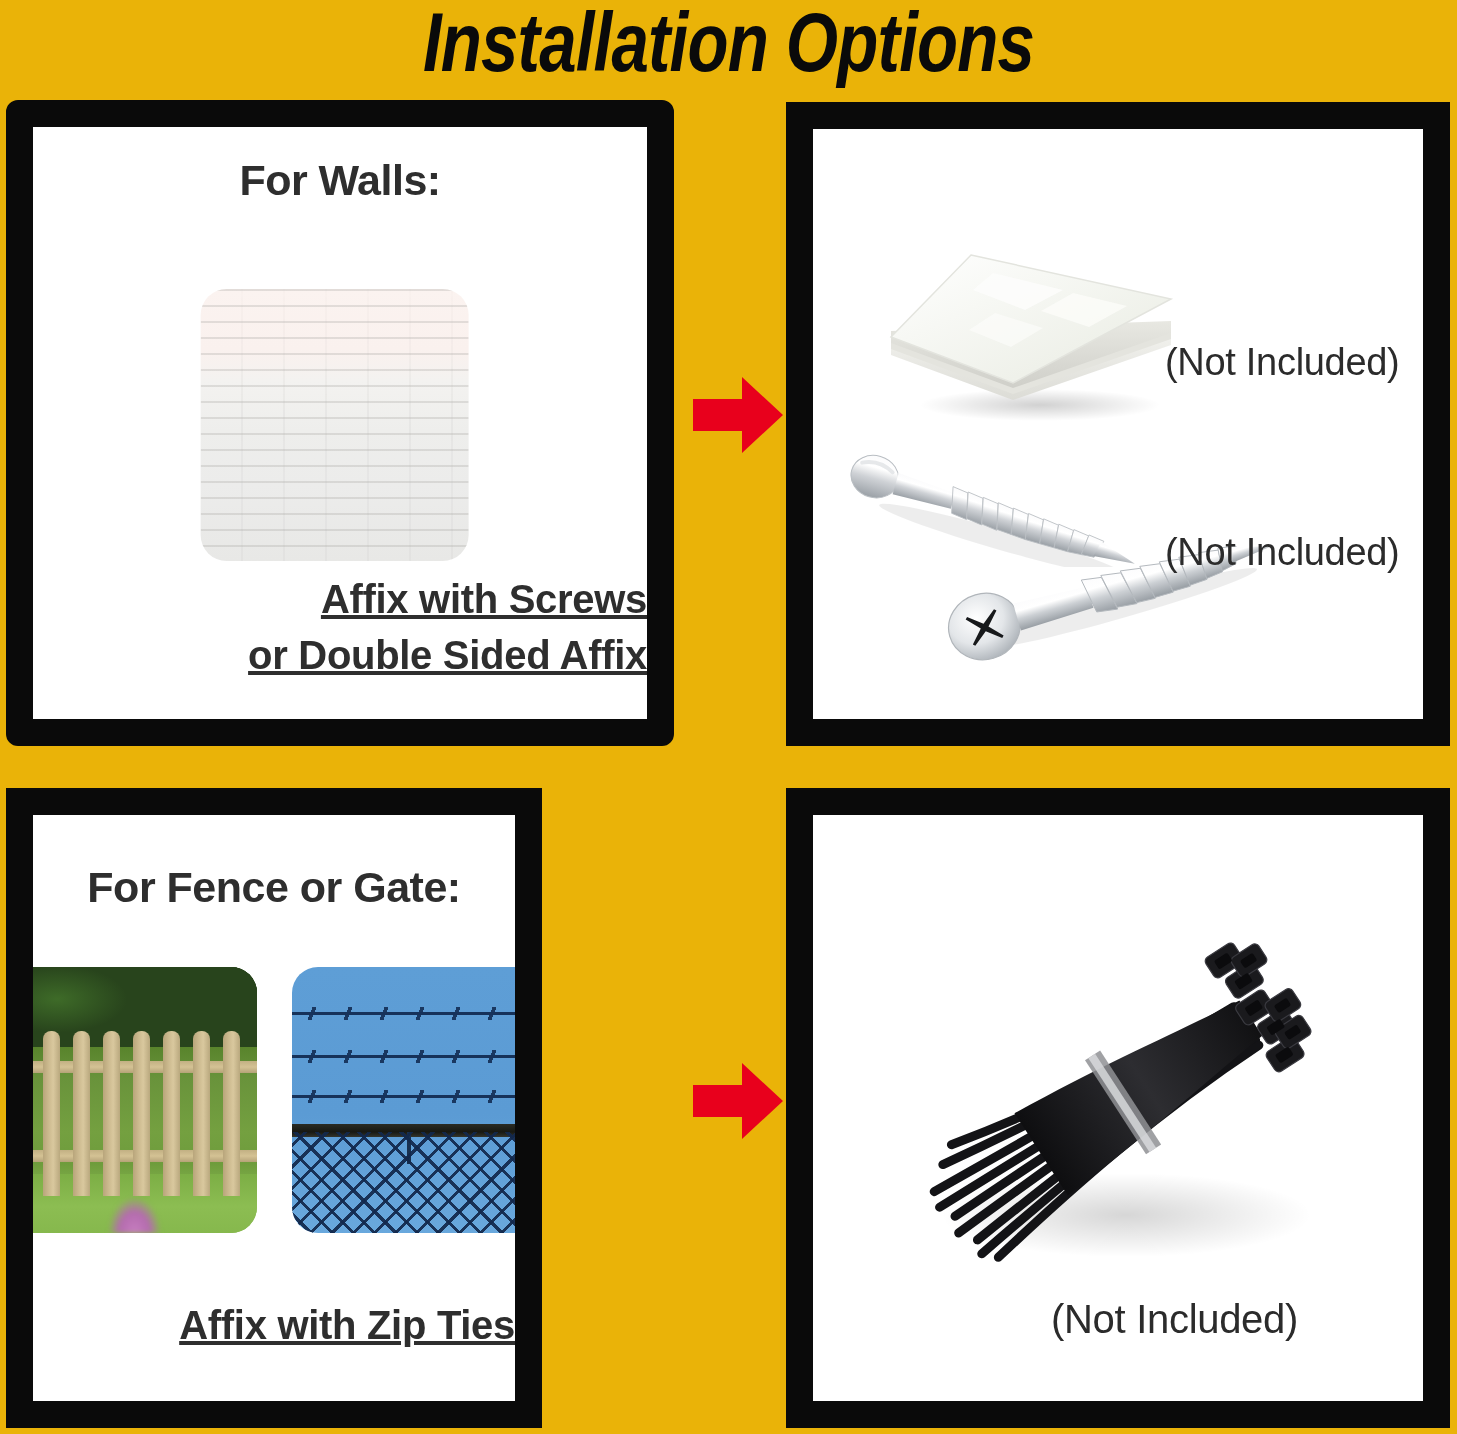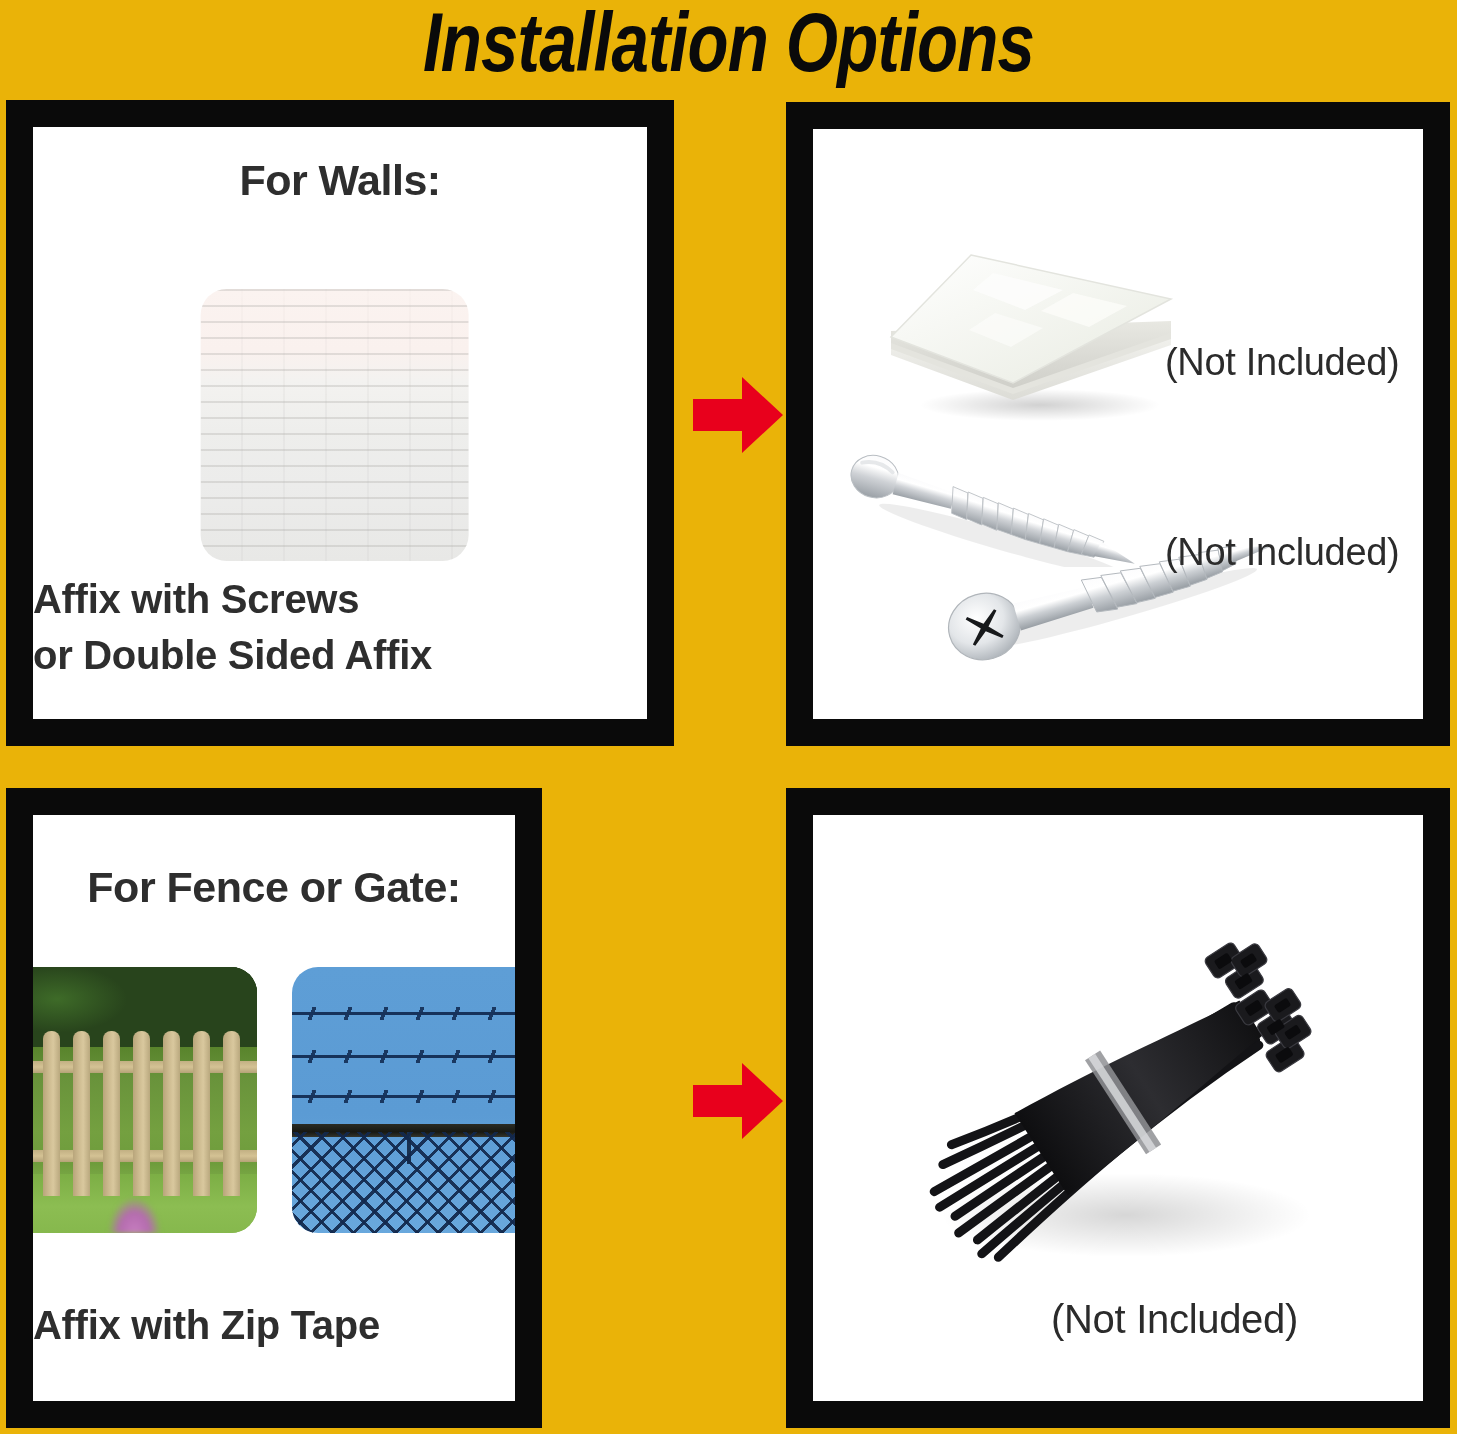--- a/index.html
+++ b/index.html
@@ -45,46 +45,47 @@
     border: 27px solid #0a0a0a;
   }
   .panel-inner {
     position: relative;
     width: 100%;
     height: 100%;
     background: #ffffff;
     overflow: hidden;
   }
 
-  #panel-walls    { left: 6px;   top: 100px; width: 668px; height: 646px; }
+  #panel-walls    { left: 6px;   top: 100px; width: 668px; height: 646px; border-radius: 12px; }
   #panel-hardware { left: 786px; top: 102px; width: 664px; height: 644px; }
   #panel-fence    { left: 6px;   top: 788px; width: 536px; height: 640px; }
   #panel-zipties  { left: 786px; top: 788px; width: 664px; height: 640px; }
 
   .panel-heading {
     position: absolute;
     width: 100%;
     text-align: center;
     font-size: 43px;
     font-weight: 700;
     color: #2e2e2e;
     letter-spacing: -0.5px;
   }
   #panel-walls .panel-heading { top: 29px; }
   #panel-fence .panel-heading { top: 48px; }
 
   .panel-caption {
     position: absolute;
     width: 100%;
-    text-align: left;
+    text-align: right;
     font-size: 40px;
     font-weight: 700;
     color: #2e2e2e;
     line-height: 56px;
     letter-spacing: -0.3px;
+    text-decoration: underline;
   }
   #walls-caption  { bottom: 36px; }
   #fence-caption  { bottom: 48px; }
 
   
   .wall-thumb {
     position: absolute;
     left: 50%;
     transform: translateX(-52%);
     top: 162px;
@@ -441,21 +442,21 @@
           <div class="barb" style="top:17%"></div>
           <div class="barb" style="top:33%"></div>
           <div class="barb" style="top:48%"></div>
           <div class="toprail" style="top:59%"></div>
           <div class="post"></div>
           <div class="mesh"></div>
         </div>
 
       </div>
 
-      <div class="panel-caption" id="fence-caption">Affix with Zip Tape</div>
+      <div class="panel-caption" id="fence-caption">Affix with Zip Ties</div>
     </div>
   </div>
 
   <div class="arrow" id="arrow-fence">
     <svg viewBox="0 0 96 86" width="96" height="86">
       <path d="M3 27 H52 V5 L93 43 L52 81 V59 H3 Z" fill="#E8001C"></path>
     </svg>
   </div>
 
   <div class="panel" id="panel-zipties">

